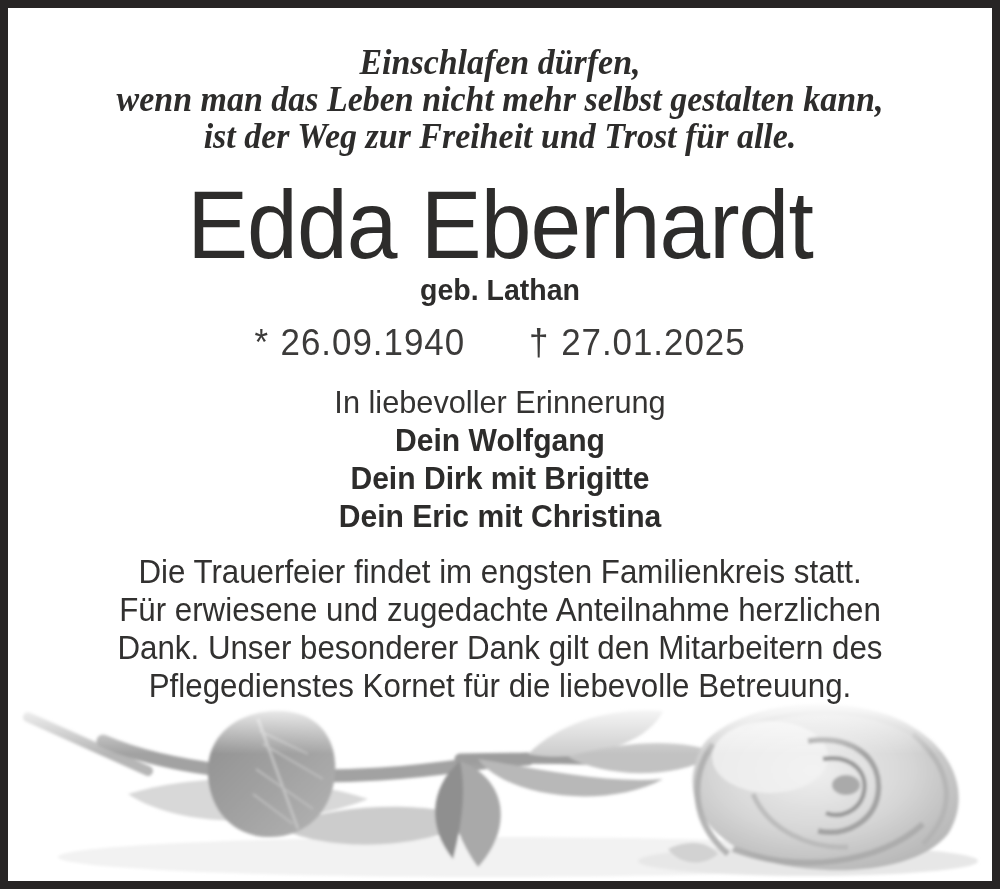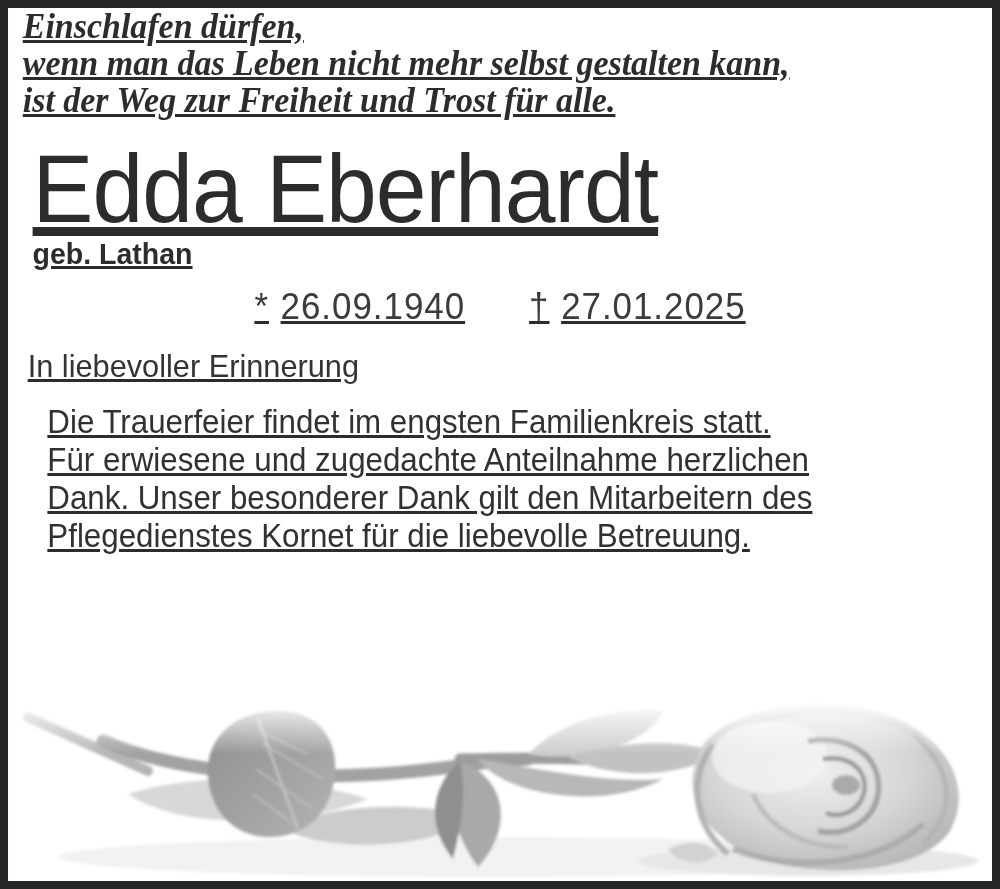--- a/index.html
+++ b/index.html
@@ -10,22 +10,22 @@
     box-sizing: border-box;
     border: 8px solid #272525;
     background: #ffffff;
     overflow: hidden;
     font-family: "Liberation Sans", sans-serif;
     color: #2d2c2b;
   }
   .content {
     position: relative;
     z-index: 1;
-    text-align: left;
-    text-decoration: underline;
+    text-align: center;
+    padding-top: 36px;
   }
   .epigraph {
     font-family: "Liberation Serif", serif;
     font-style: italic;
     font-weight: bold;
     font-size: 35px;
     line-height: 37px;
     transform: scaleX(0.97);
     transform-origin: center;
   }
@@ -114,20 +114,25 @@
         <span>26.09.1940</span>
       </div>
       <div class="date-group">
         <span>†</span>
         <span>27.01.2025</span>
       </div>
     </div>
 
     <div class="memorial-intro">In liebevoller Erinnerung</div>
 
+    <div>
+      <div class="mourner">Dein Wolfgang</div>
+      <div class="mourner">Dein Dirk mit Brigitte</div>
+      <div class="mourner">Dein Eric mit Christina</div>
+    </div>
 
     <div class="message">
       <div>Die Trauerfeier findet im engsten Familienkreis statt.</div>
       <div>Für erwiesene und zugedachte Anteilnahme herzlichen</div>
       <div>Dank. Unser besonderer Dank gilt den Mitarbeitern des</div>
       <div>Pflegedienstes Kornet für die liebevolle Betreuung.</div>
     </div>
   </div>
 
   <div class="rose-photo-wrap">

